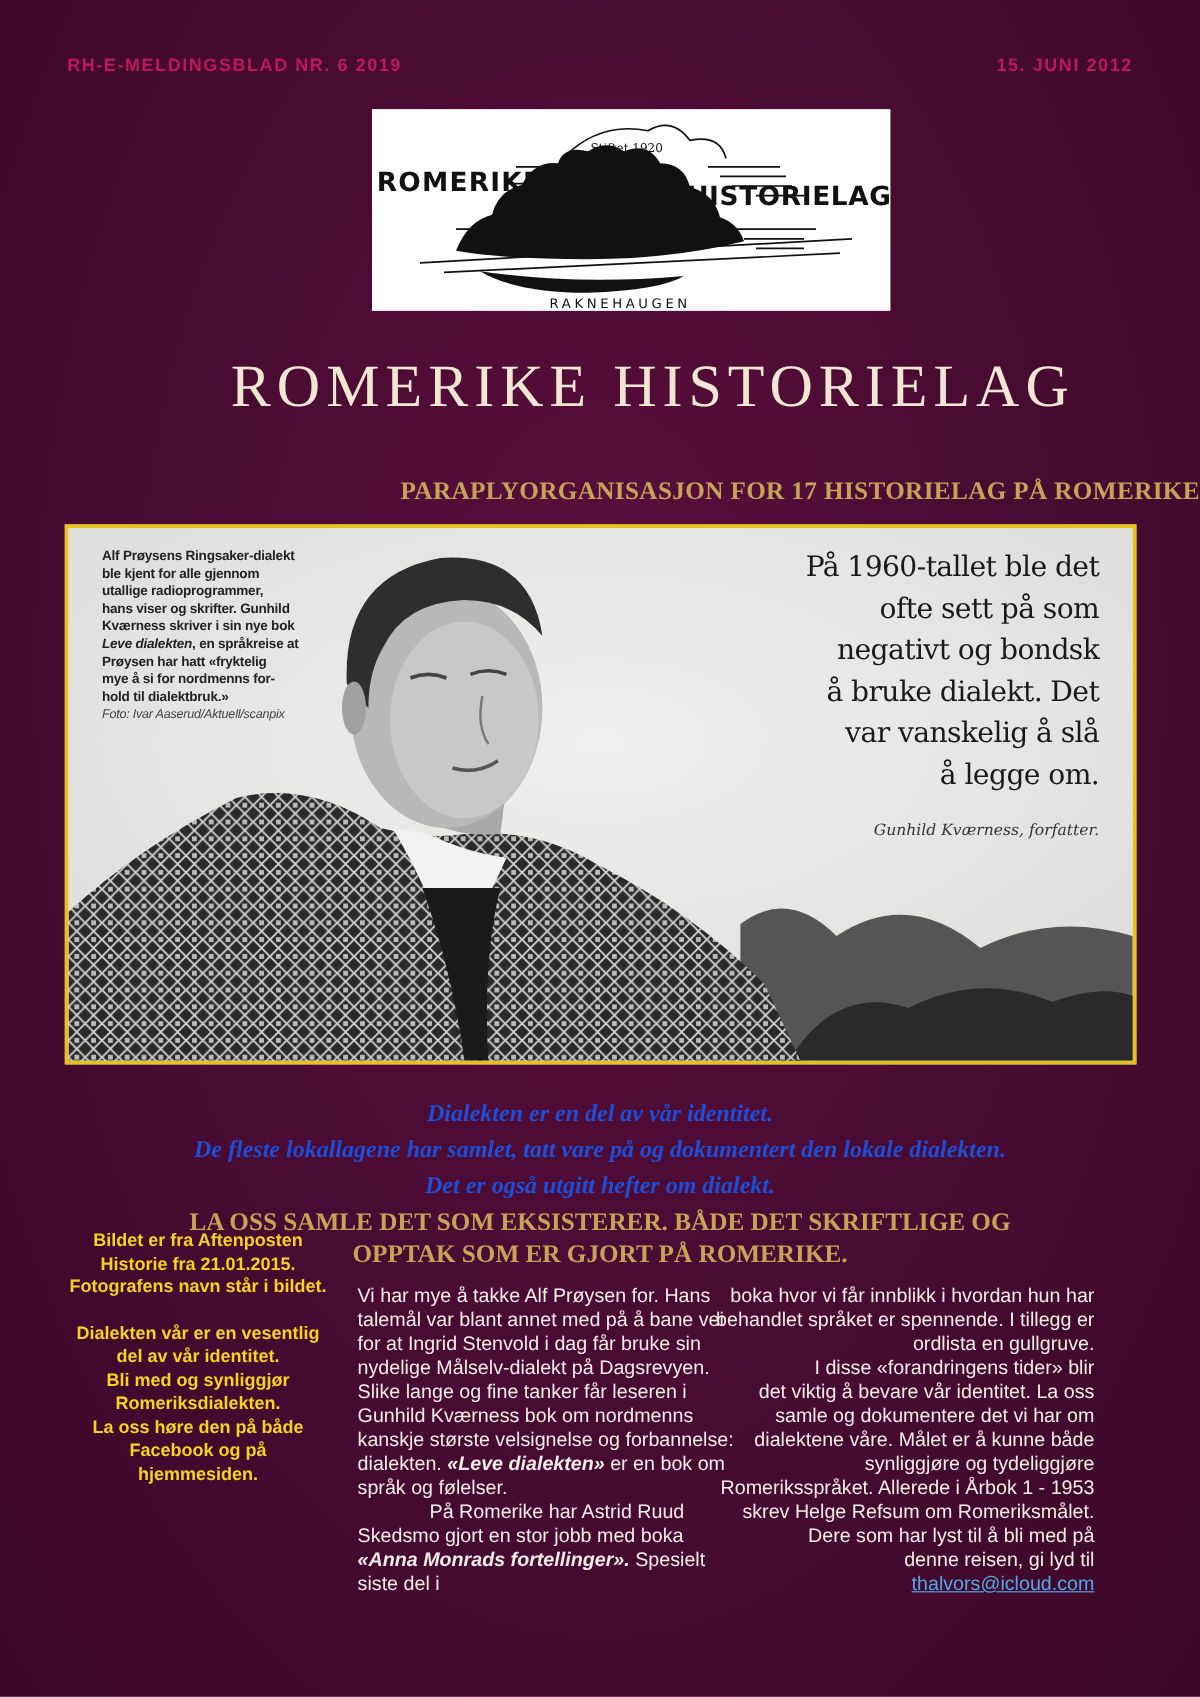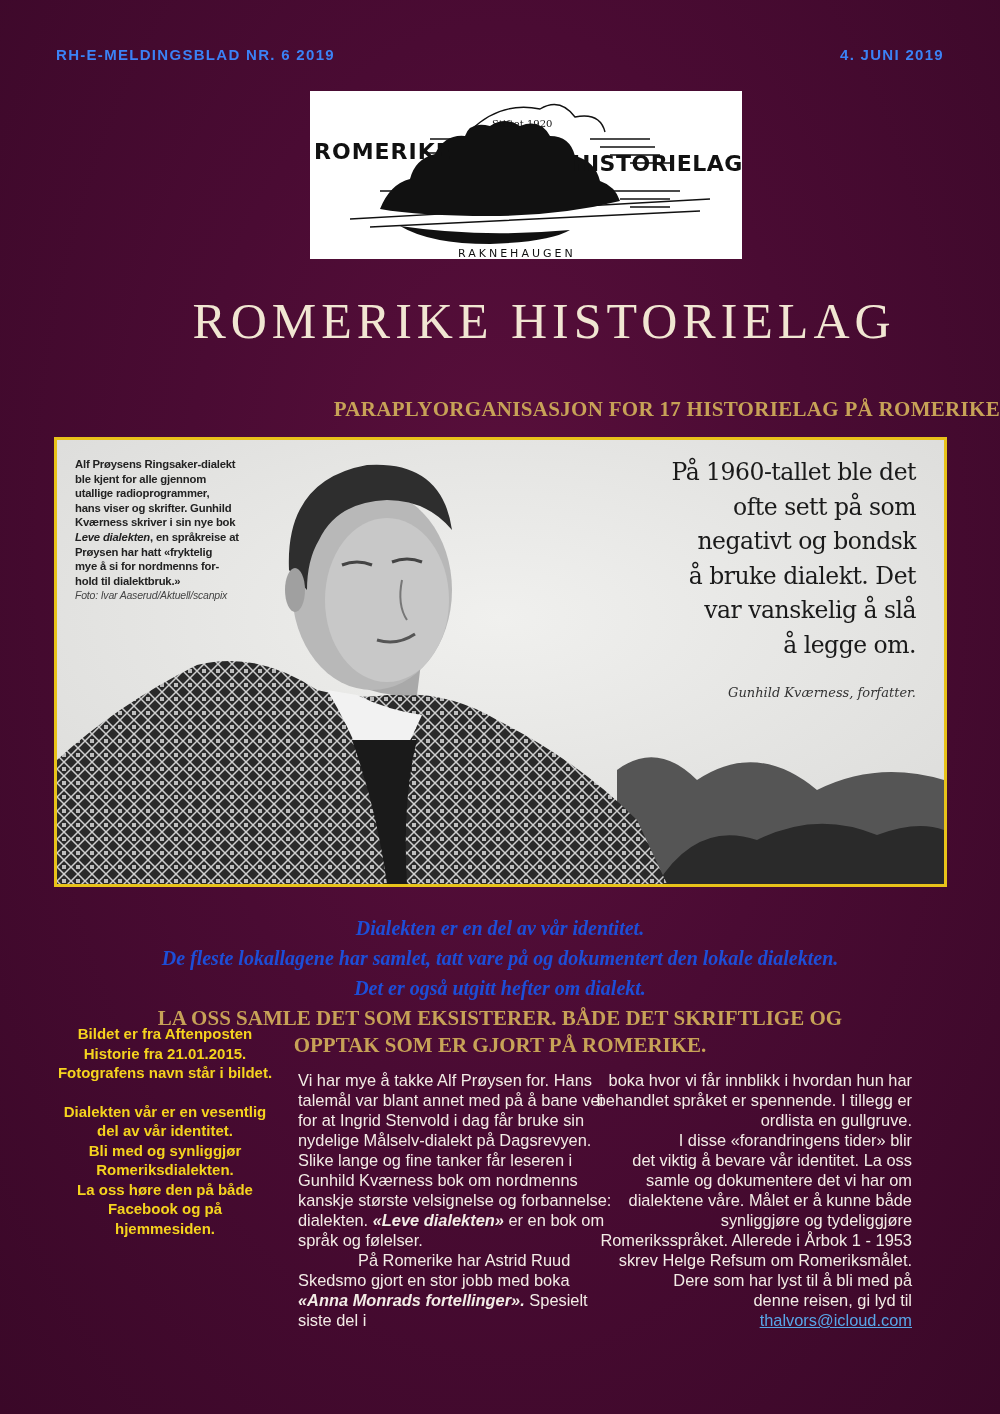--- a/index.html
+++ b/index.html
@@ -8,21 +8,21 @@
       position: relative;
       background: radial-gradient(ellipse at 50% 40%, #5a0f3c 0%, #4a0b33 45%, #3a0828 100%);
       font-family: "Liberation Sans", sans-serif;
       color: #f2e8dc;
     }
     .abs { position: absolute; }
 
     
     .header-left, .header-right {
       top: 46px; font-size: 15px; letter-spacing: 1.3px; font-weight: bold;
-      color: #3b82f6; font-family: "Liberation Sans", sans-serif;
+      color: #be185d; font-family: "Liberation Sans", sans-serif;
     }
     .header-left { left: 56px; }
     .header-right { right: 56px; }
 
     
     .logo {
       left: 310px; top: 91px; width: 432px; height: 168px;
       background: #fff; overflow: hidden;
     }
     .logo svg { width: 100%; height: 100%; display: block; }
@@ -39,21 +39,21 @@
       color: #c7a257; letter-spacing: 0.3px;
     }
 
     
     .photo {
       left: 54px; top: 437px; width: 893px; height: 450px;
       border: 3px solid #e8c21a; background: #e9e9e7; overflow: hidden;
     }
     .photo-inner { position: absolute; inset: 0; }
     .caption-left {
-      position: absolute; left: 18px; top: 17px; width: 220px;
+      position: absolute; left: 28px; top: 17px; width: 220px;
       font-size: 11.3px; line-height: 14.6px; font-weight: bold; color: #222;
       font-family: "Liberation Sans", sans-serif; letter-spacing: -0.2px;
     }
     .caption-left .credit { font-style: italic; font-weight: normal; color: #444; font-size: 10.5px; }
     .caption-left .book { font-style: italic; }
     .quote {
       position: absolute; right: 28px; top: 15px; width: 320px; text-align: right;
       font-family: "DejaVu Serif", serif; font-size: 23.5px; line-height: 34.5px;
       color: #1a1a1a; letter-spacing: -0.5px;
     }
@@ -86,21 +86,21 @@
     .col-mid { left: 298px; width: 320px; }
     .col-right { left: 592px; width: 320px; text-align: right; }
     .indent { padding-left: 60px; }
     .bi { font-weight: bold; font-style: italic; }
     .email { color: #58a6e8; text-decoration: underline; }
   </style>
 </head>
 <body>
 
 <div class="abs header-left">RH-E-MELDINGSBLAD NR. 6 2019</div>
-<div class="abs header-right">4. JUNI 2019</div>
+<div class="abs header-right">15. JUNI 2012</div>
 
 <div class="abs logo">
   <svg viewBox="0 0 432 168" xmlns="http://www.w3.org/2000/svg">
     <rect width="432" height="168" fill="#fff"></rect>
 
     <g stroke="#111" stroke-width="1.4" fill="none">
       <path d="M160 40 q30 -30 70 -22 q20 -12 35 8 q25 -5 30 15"></path>
       <path d="M120 48 h60 M140 55 h50 M110 62 h50 M280 48 h60 M290 56 h55 M300 64 h50 M320 72 h40"></path>
       <path d="M70 100 h60 M80 108 h50 M90 116 h40 M300 100 h70 M310 108 h50 M320 116 h40"></path>
       <path d="M40 128 q180 -10 360 -20 M60 136 q160 -8 330 -16"></path>

